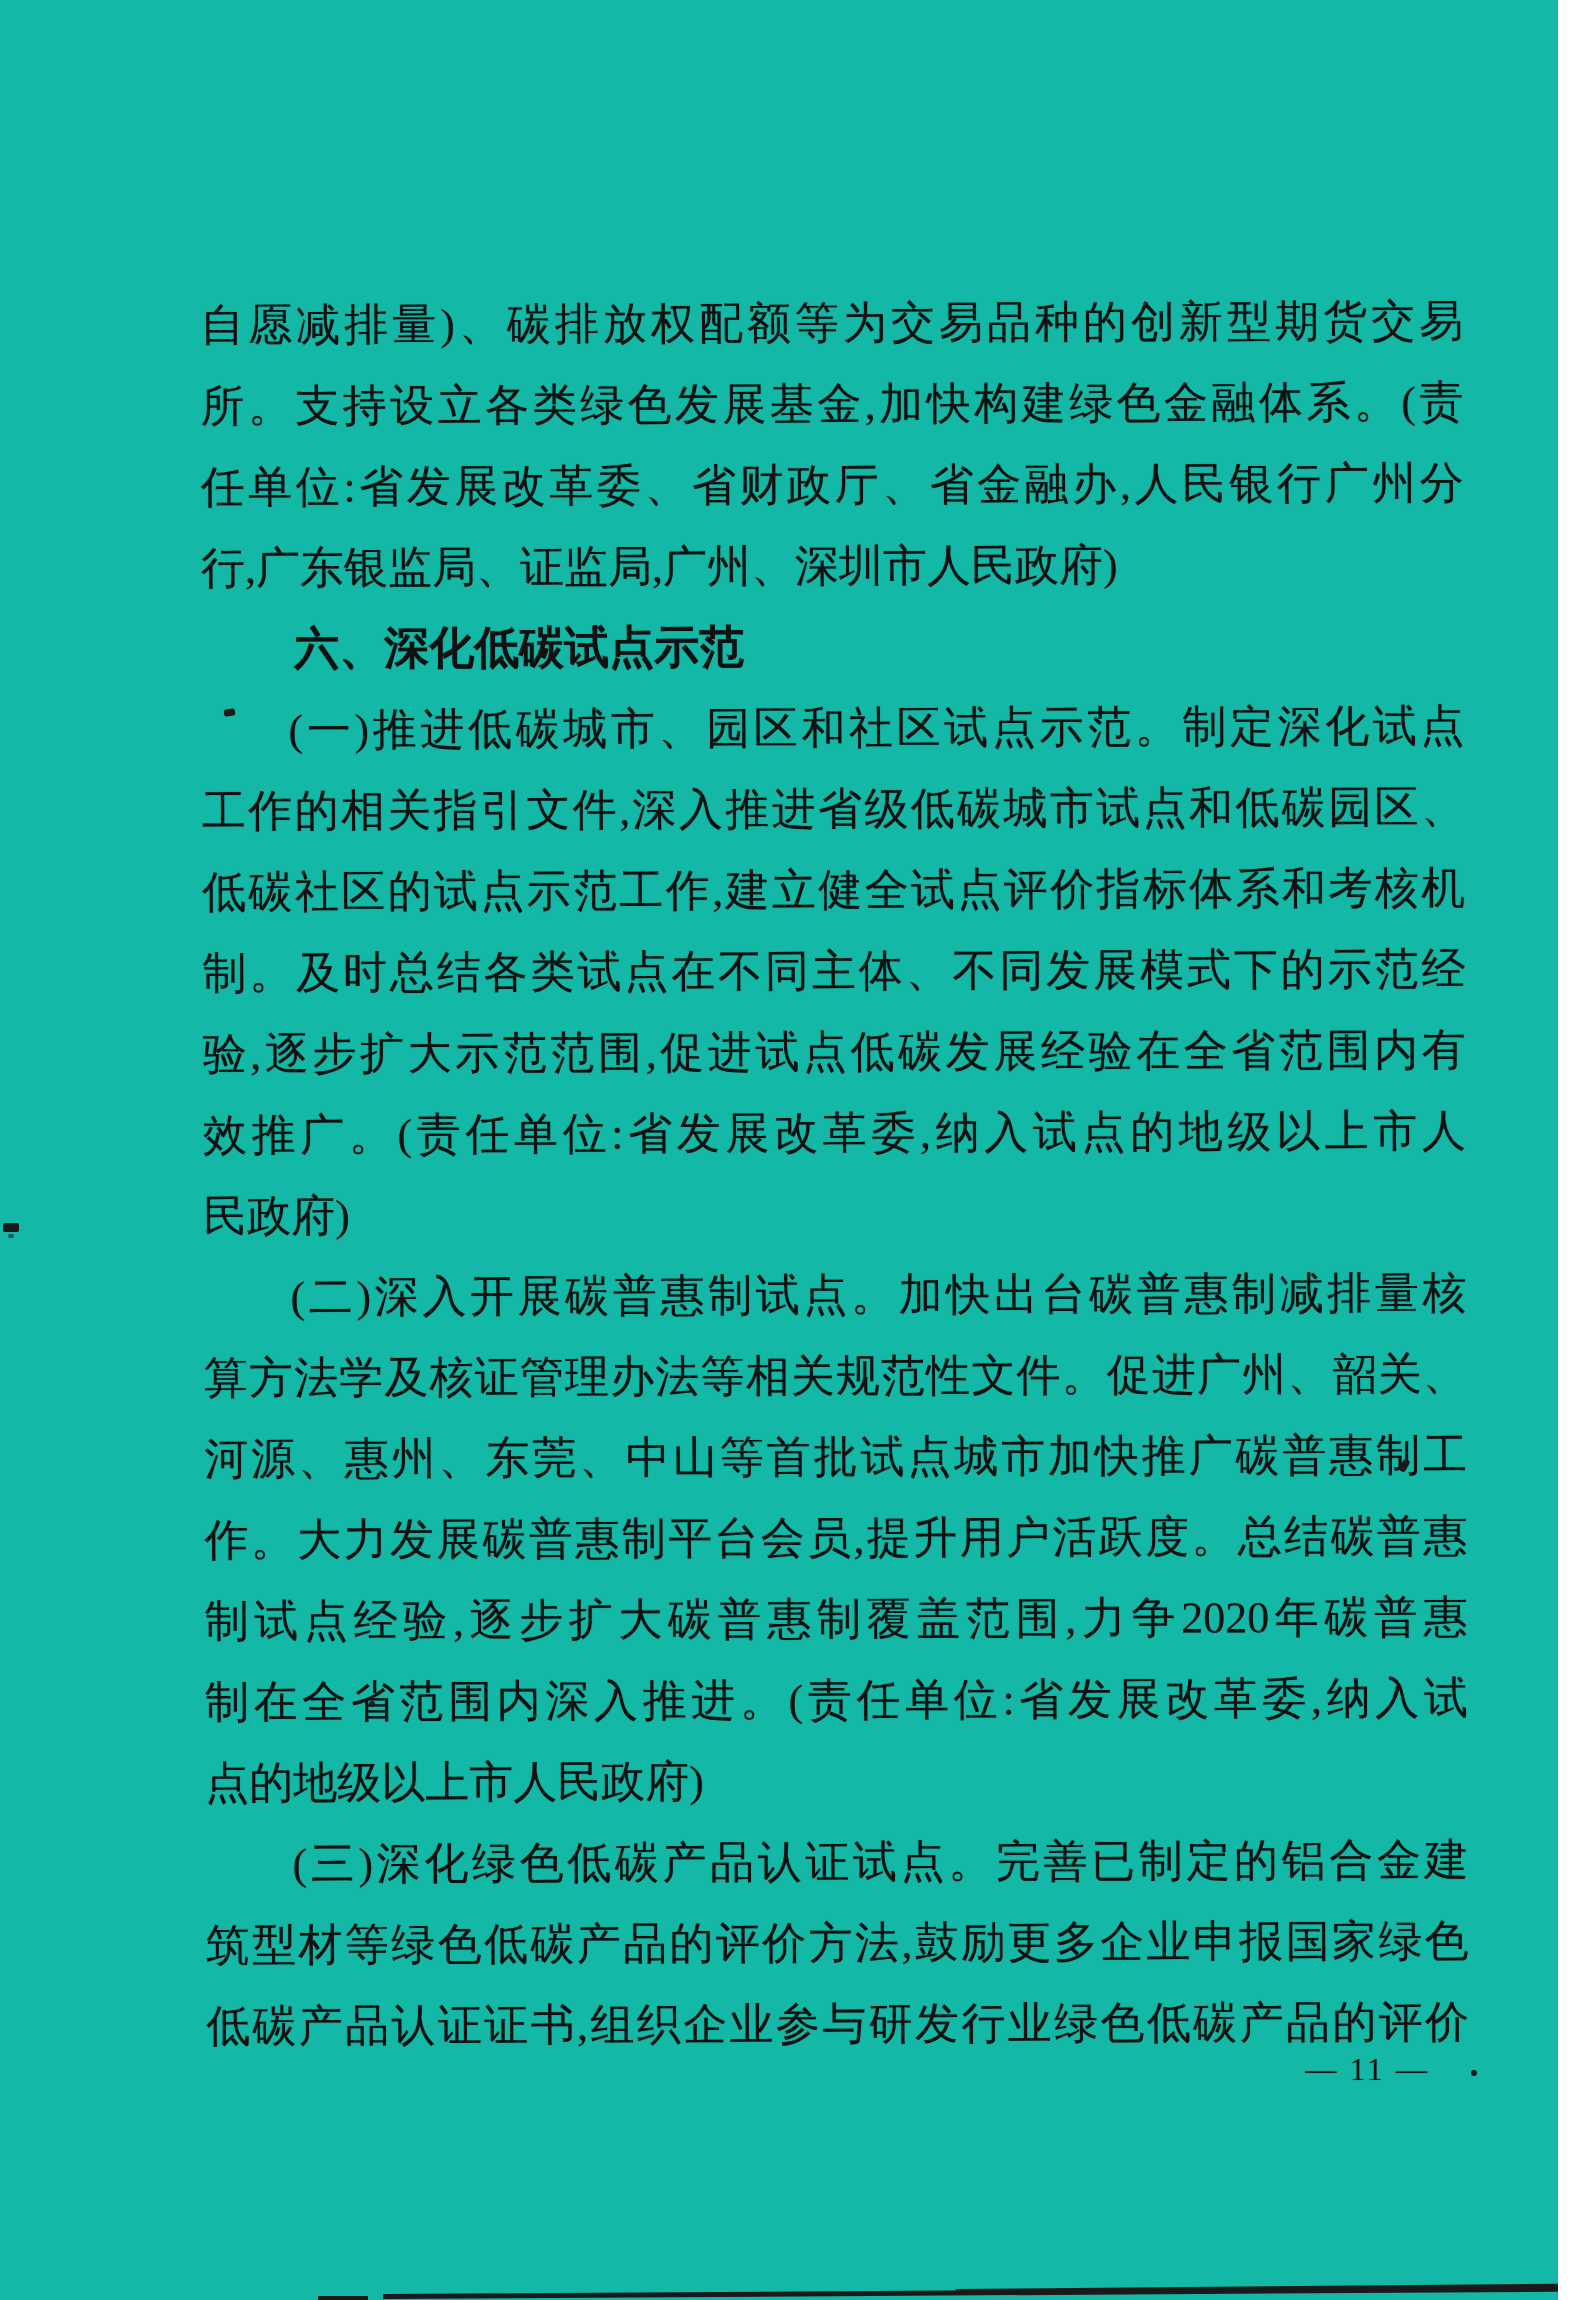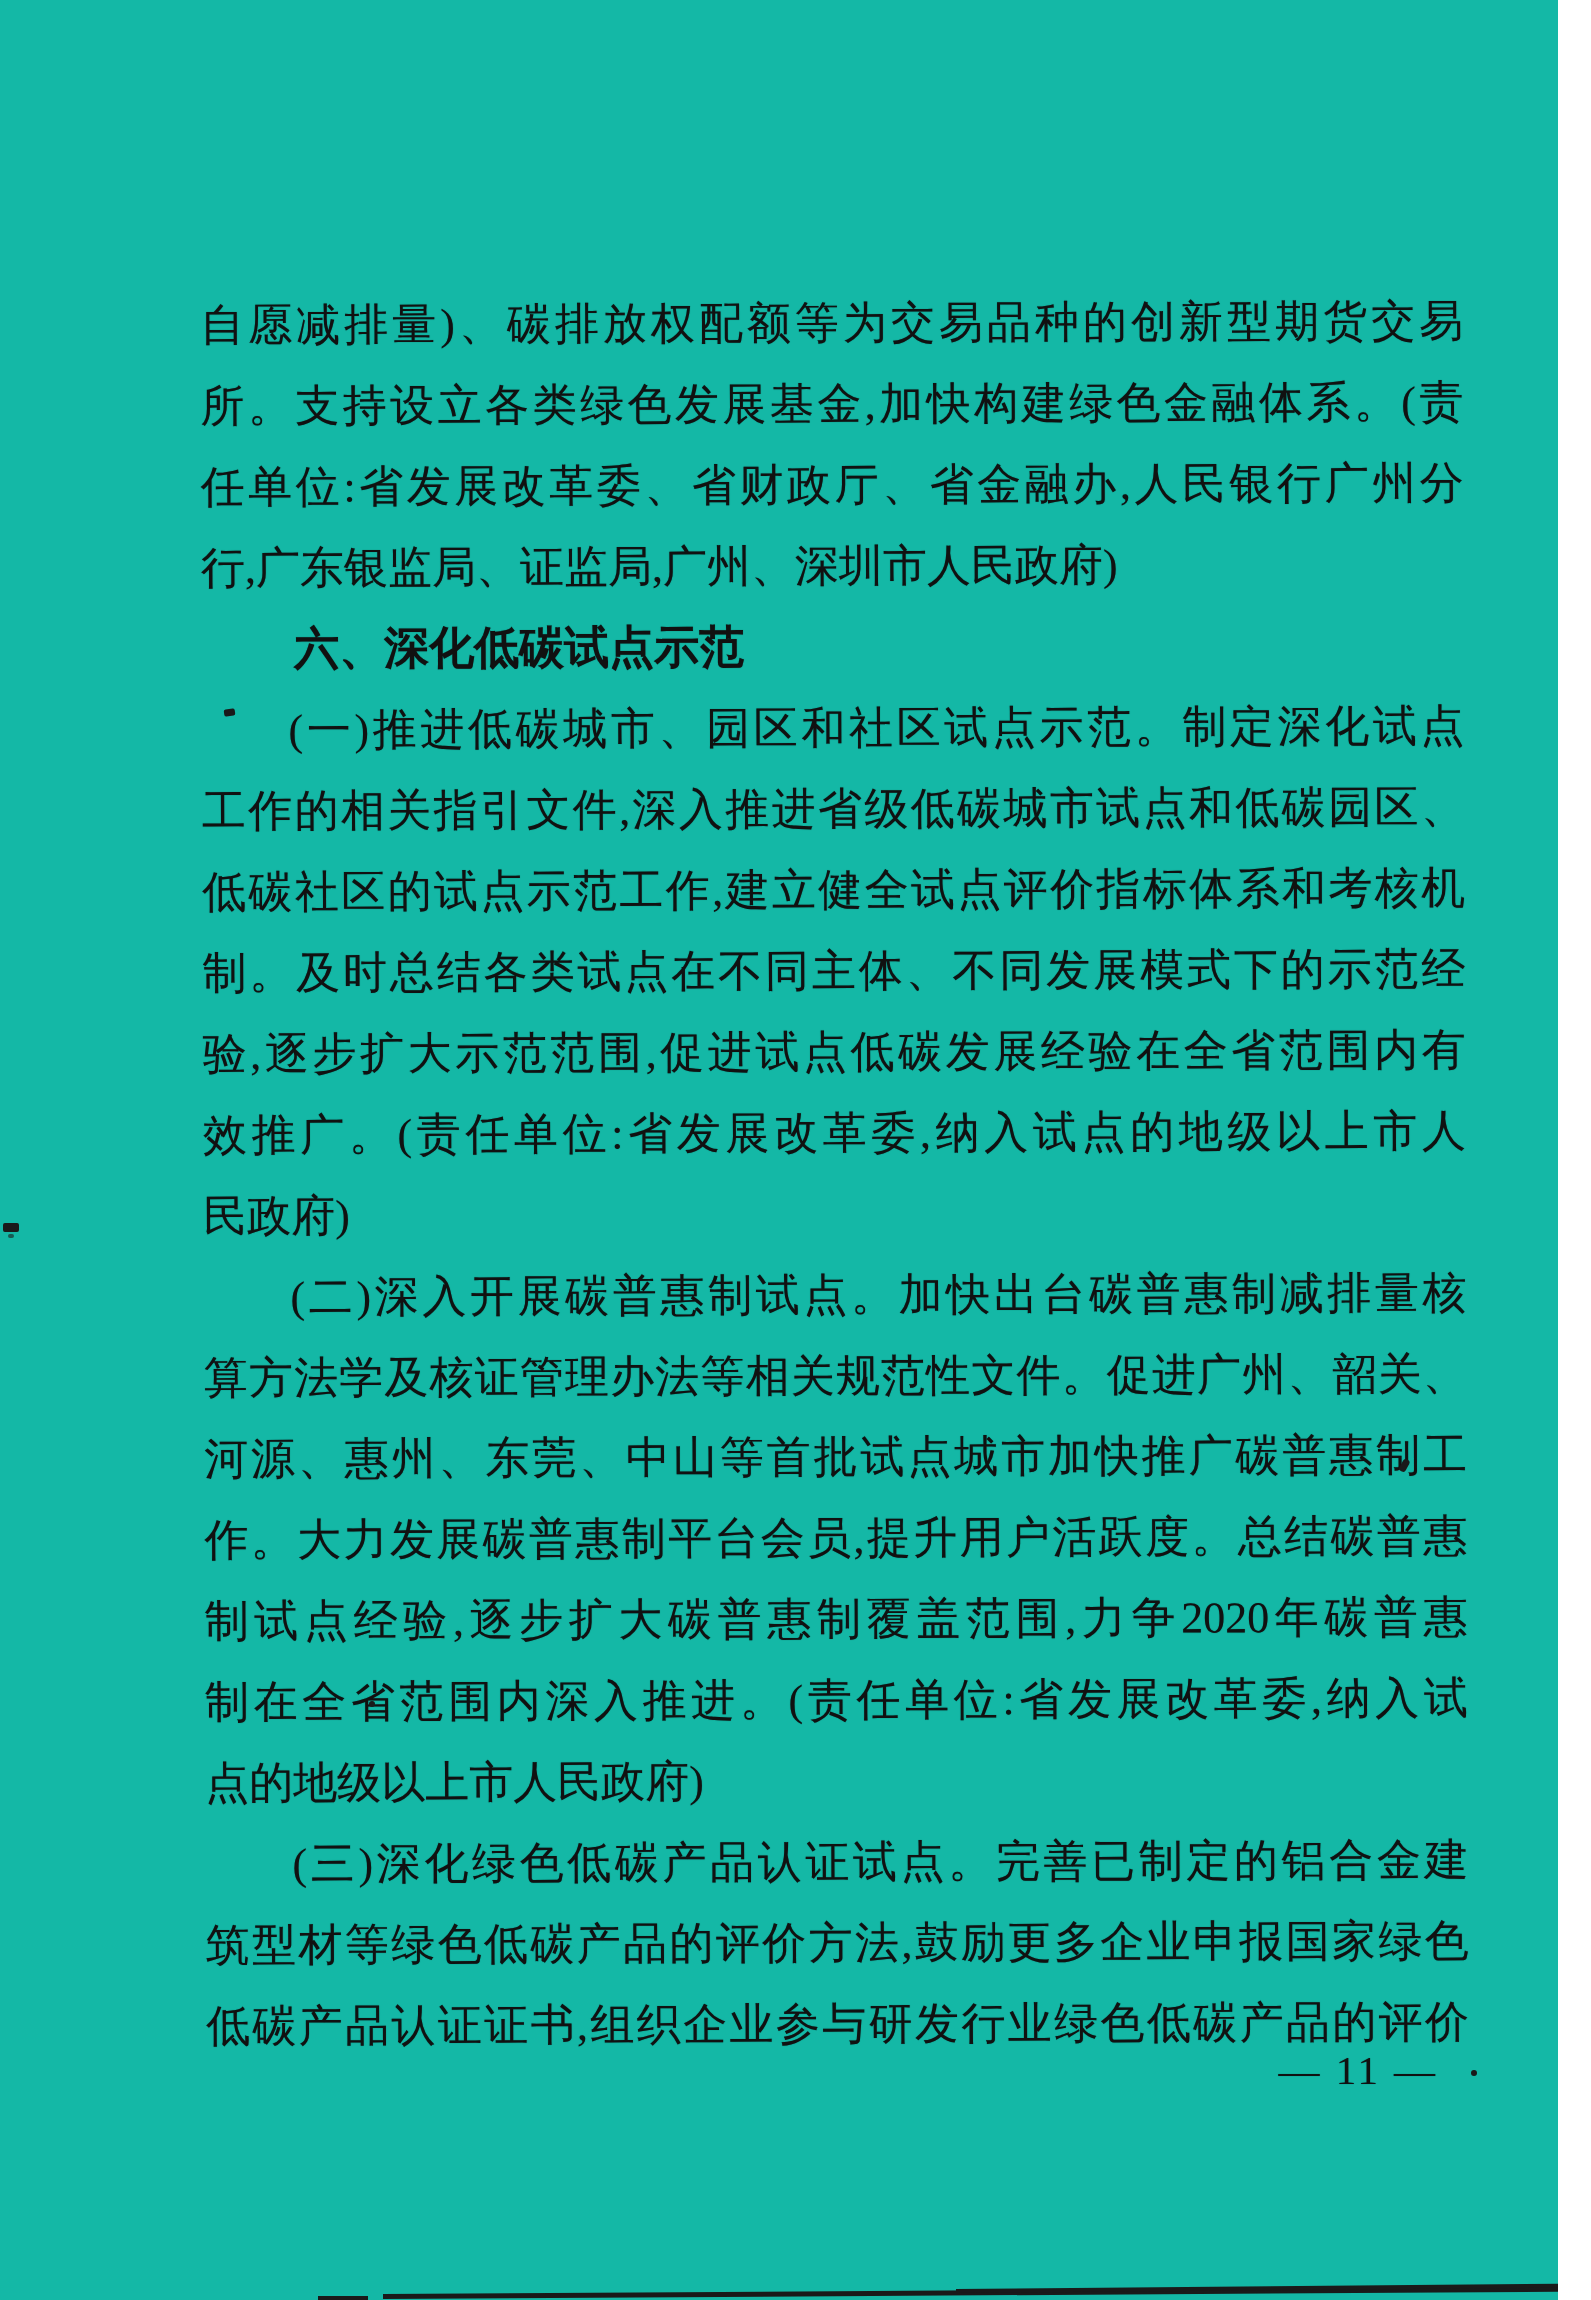--- a/index.html
+++ b/index.html
@@ -44,24 +44,24 @@
   .line.heading {
     padding-left: 93px;
     text-align: left;
     text-align-last: left;
     font-weight: 700;
     font-size: 45px;
   }
   .footer {
     position: absolute;
     top: 2041px;
-    right: 120px;
+    right: 128px;
     height: 58px;
     line-height: 58px;
-    font-size: 41px;
+    font-size: 31px;
     color: #111111;
     letter-spacing: 2.9px;
     text-shadow: 0 0 1px rgba(0,0,0,0.45);
   }
   
   .ink {
     position: absolute;
     background: #1a1a1a;
   }
   .ink-1 { left: 224px; top: 709px; width: 10.7px; height: 6.8px; border-radius: 1.9px; transform: rotate(-8deg); }

